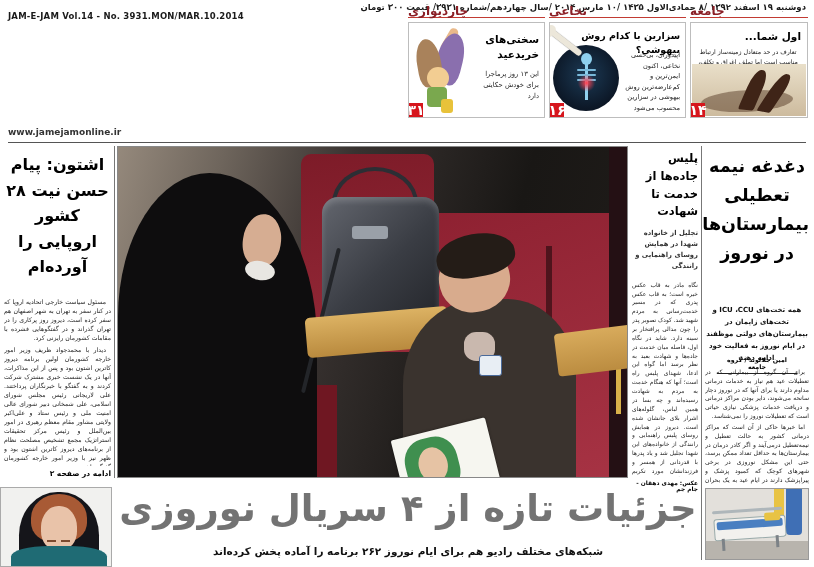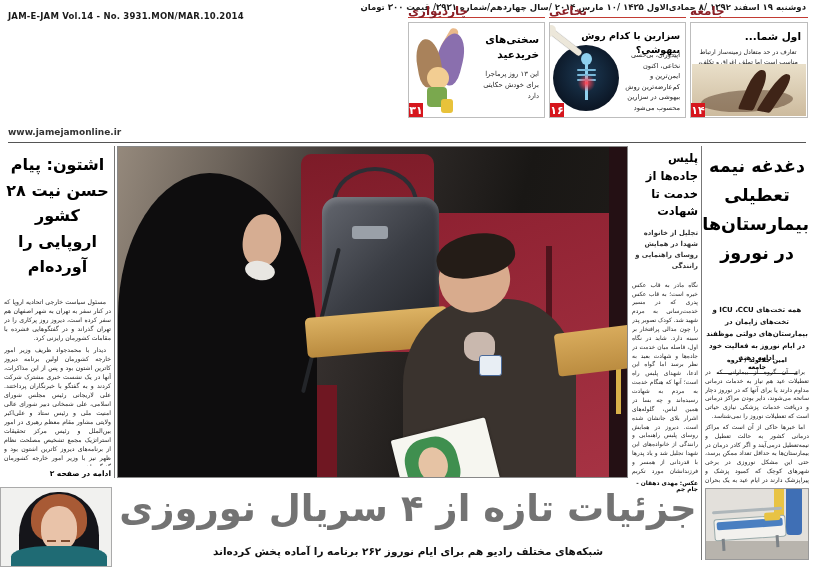--- a/index.html
+++ b/index.html
@@ -13,21 +13,21 @@
 
   
   .logo-box { position:absolute; left:8px; top:20px; width:393px; height:96px; background:#d6161d; display:flex; align-items:center; justify-content:center; }
   .logo-text { color:#fff; font-size:64px; font-weight:900; transform:scaleY(1.08); letter-spacing:-2px; line-height:1; }
 
   
   .tlabel { position:absolute; top:4px; height:14px; font-size:12px; font-weight:800; color:#8b1f26; border-bottom:1.5px solid #c23b33; direction:ltr; text-align:left; }
   .tbox { position:absolute; top:22px; height:96px; background:#fff; border:1px solid #bdbdbd; overflow:hidden; }
   .tbox .t-title { position:absolute; direction:rtl; font-weight:900; color:#000; text-align:right; line-height:1.45; }
   .tbox .t-text  { position:absolute; direction:rtl; color:#222; text-align:right; line-height:1.6; }
-  .badge { position:absolute; left:0; bottom:0; width:14px; height:14px; background:#d6161d; color:#fff; font-size:11px; font-weight:700; display:flex; align-items:center; justify-content:center; }
+  .badge { position:absolute; left:0; bottom:0; width:14px; height:14px; background:#d6161d; color:#fff; font-size:14px; font-weight:700; display:flex; align-items:center; justify-content:center; }
 
   
   .cartoon { position:absolute; left:2px; top:4px; width:70px; height:88px; }
   .c-adult1 { position:absolute; left:26px; top:6px; width:26px; height:52px; background:#8a6fae; border-radius:50% 50% 30% 30%; transform:rotate(14deg); }
   .c-adult2 { position:absolute; left:6px; top:12px; width:24px; height:48px; background:#a9825b; border-radius:50% 50% 30% 30%; transform:rotate(-10deg); }
   .c-arm { position:absolute; left:34px; top:0px; width:9px; height:26px; background:#e9b98a; border-radius:5px; transform:rotate(30deg); }
   .c-kid-head { position:absolute; left:16px; top:40px; width:22px; height:22px; background:#f2cd92; border-radius:50%; }
   .c-kid-body { position:absolute; left:16px; top:60px; width:20px; height:20px; background:#7aa84e; border-radius:4px; }
   .c-kid-leg { position:absolute; left:30px; top:72px; width:12px; height:14px; background:#e8c23a; border-radius:3px; }
 

